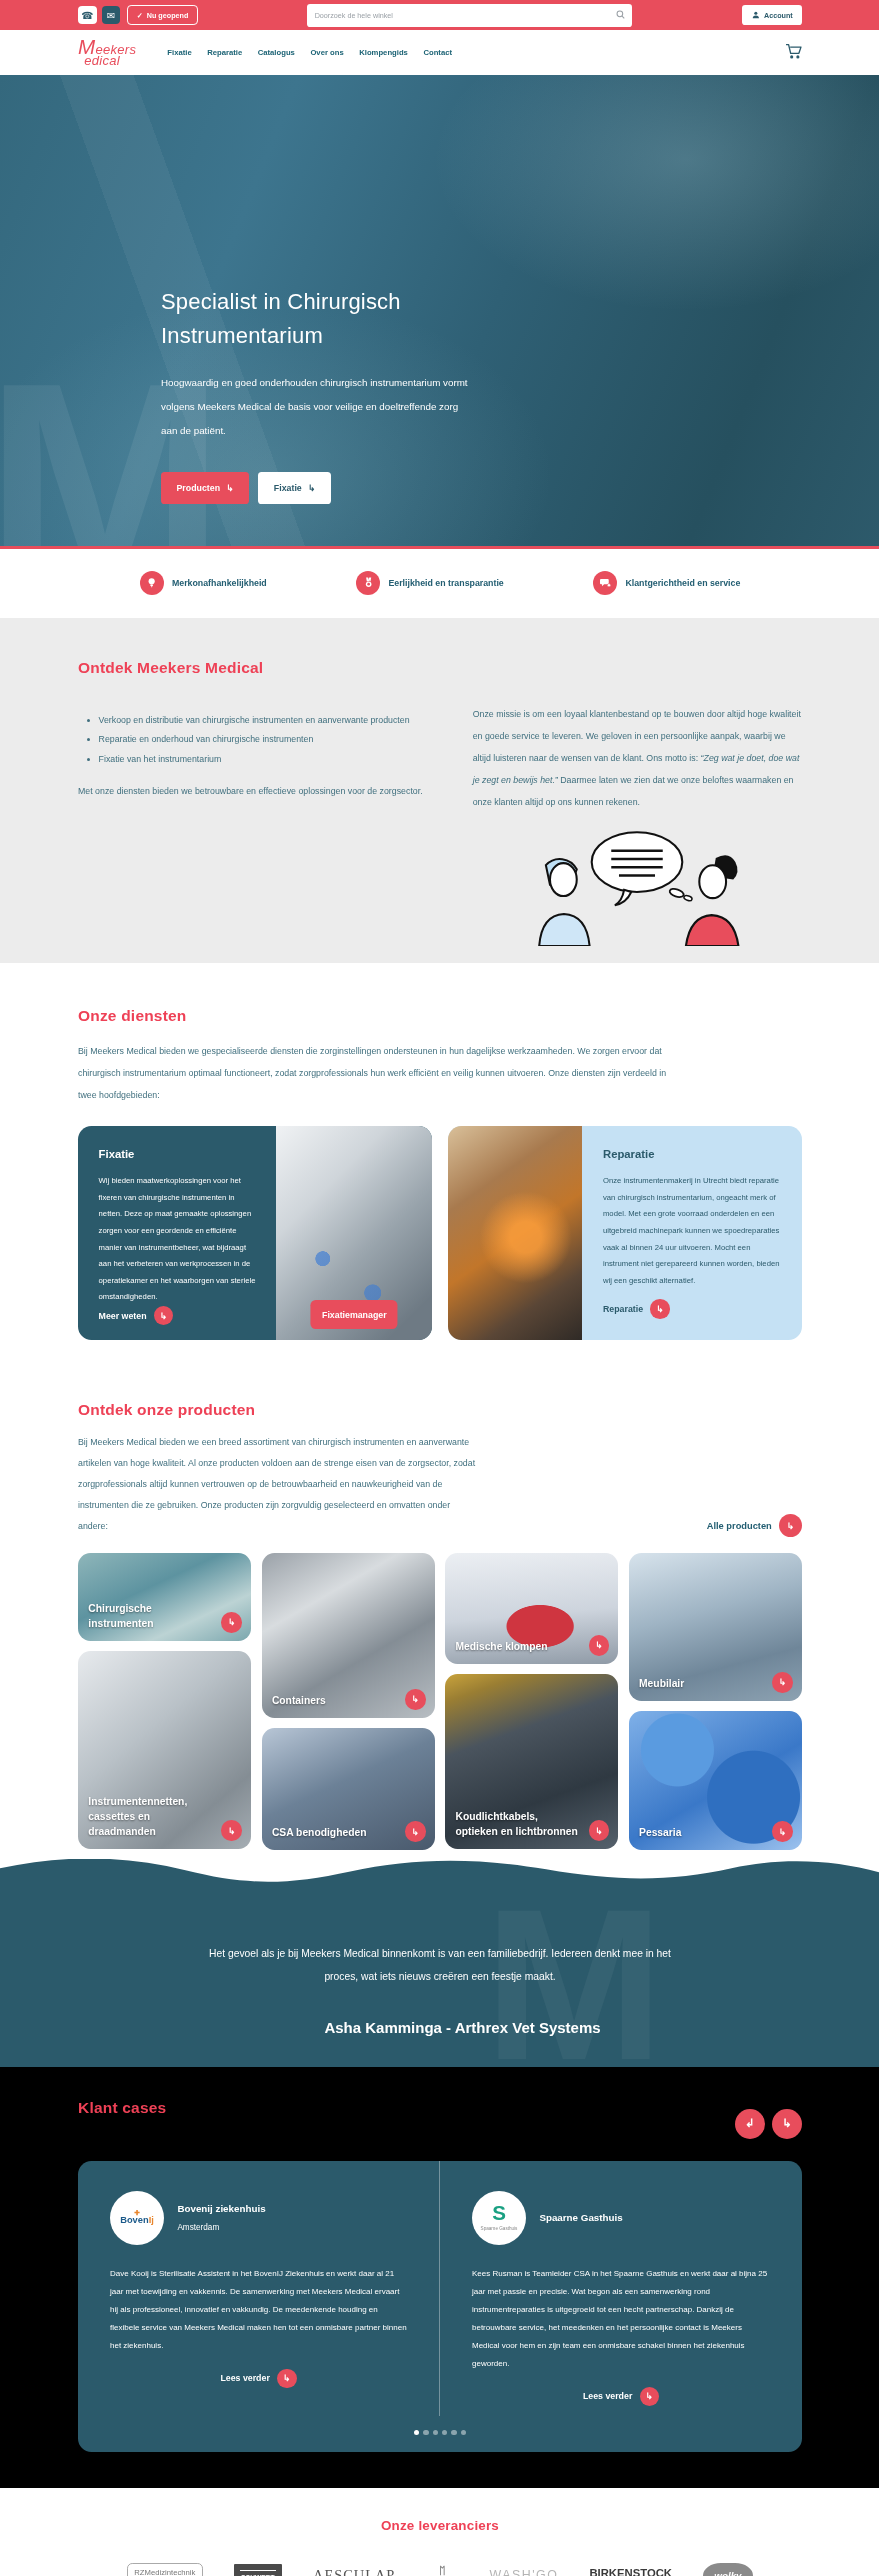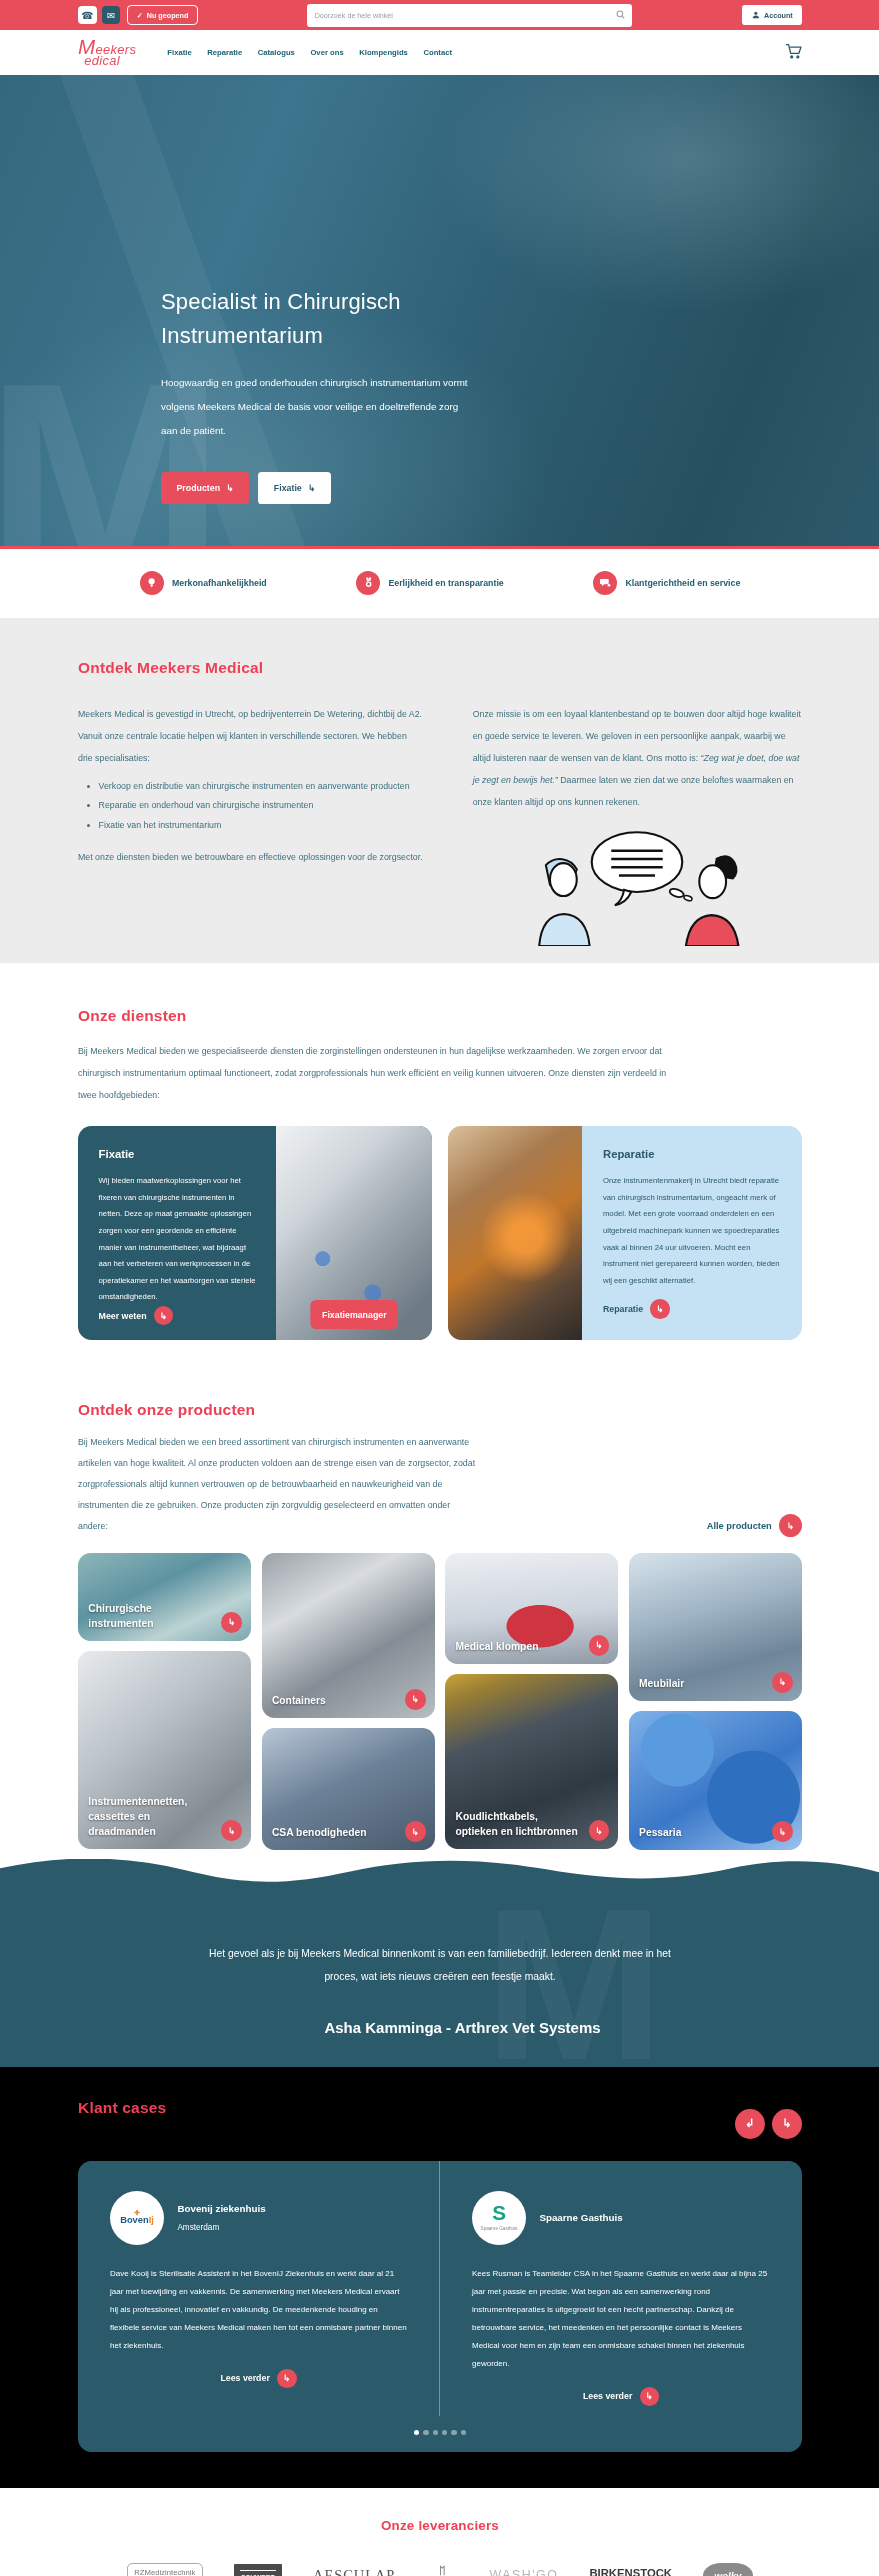--- a/index.html
+++ b/index.html
@@ -261,21 +261,20 @@
           </svg>
       </span>
       <span class="lbl">Klantgerichtheid en service</span>
     </div>
   </div>
 
   <section class="about">
     <h2 class="red">Ontdek Meekers Medical</h2>
     <div class="about-cols">
       <div>
-        <p class="body-txt">Meekers Medical is gevestigd in Utrecht, op bedrijventerrein De Wetering, dichtbij de A2. Vanuit onze centrale locatie helpen wij klanten in verschillende sectoren. We hebben drie specialisaties:</p>
         <ul>
           <li>Verkoop en distributie van chirurgische instrumenten en aanverwante producten</li>
           <li>Reparatie en onderhoud van chirurgische instrumenten</li>
           <li>Fixatie van het instrumentarium</li>
         </ul>
         <p class="body-txt">Met onze diensten bieden we betrouwbare en effectieve oplossingen voor de zorgsector.</p>
       </div>
       <div>
         <p class="body-txt"><span>Onze missie is om een loyaal klantenbestand op te bouwen door altijd hoge kwaliteit en goede service te leveren. We geloven in een persoonlijke aanpak, waarbij we altijd luisteren naar de wensen van de klant. Ons motto is: </span><span class="motto">“Zeg wat je doet, doe wat je zegt en bewijs het.”</span><span> Daarmee laten we zien dat we onze beloftes waarmaken en onze klanten altijd op ons kunnen rekenen.</span></p>
         <div class="illus">
@@ -356,21 +355,21 @@
           <span class="plabel">Containers</span>
           <span class="circ">↳</span>
         </a>
         <a class="pcard pimg4 h236">
           <span class="plabel">CSA benodigheden</span>
           <span class="circ">↳</span>
         </a>
       </div>
       <div class="pcol">
         <a class="pcard pimg5 h215">
-          <span class="plabel">Medical klompen</span>
+          <span class="plabel">Medische klompen</span>
           <span class="circ">↳</span>
         </a>
         <a class="pcard pimg6 h340">
           <span class="plabel">Koudlichtkabels, optieken en lichtbronnen</span>
           <span class="circ">↳</span>
         </a>
       </div>
       <div class="pcol">
         <a class="pcard pimg7 h288">
           <span class="plabel">Meubilair</span>

